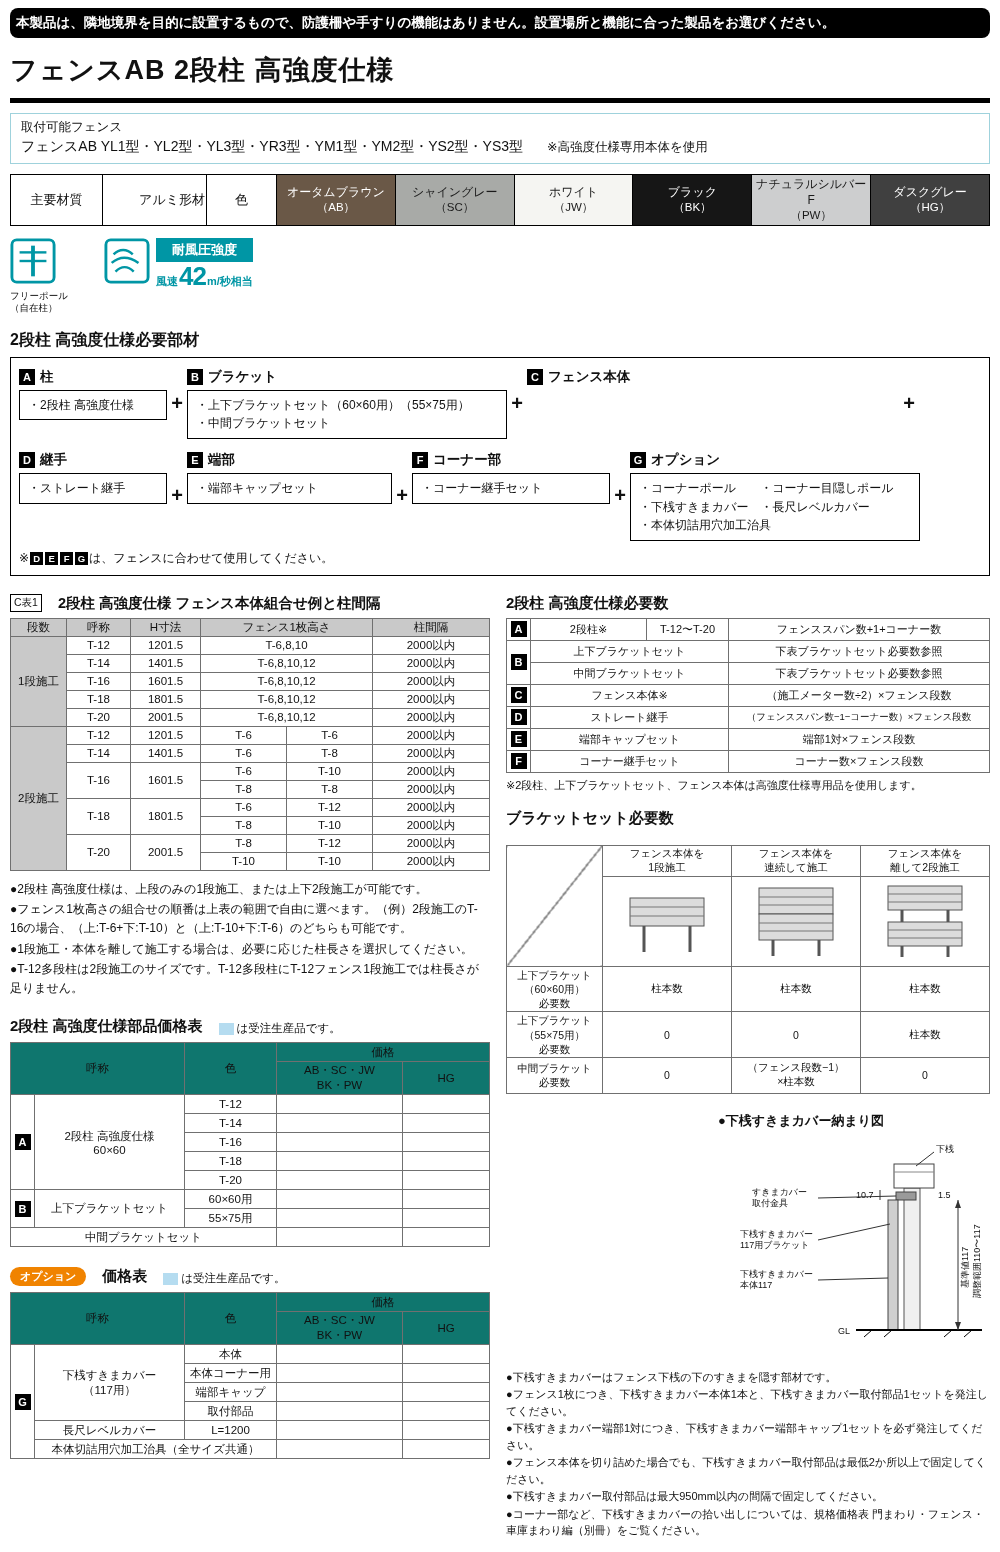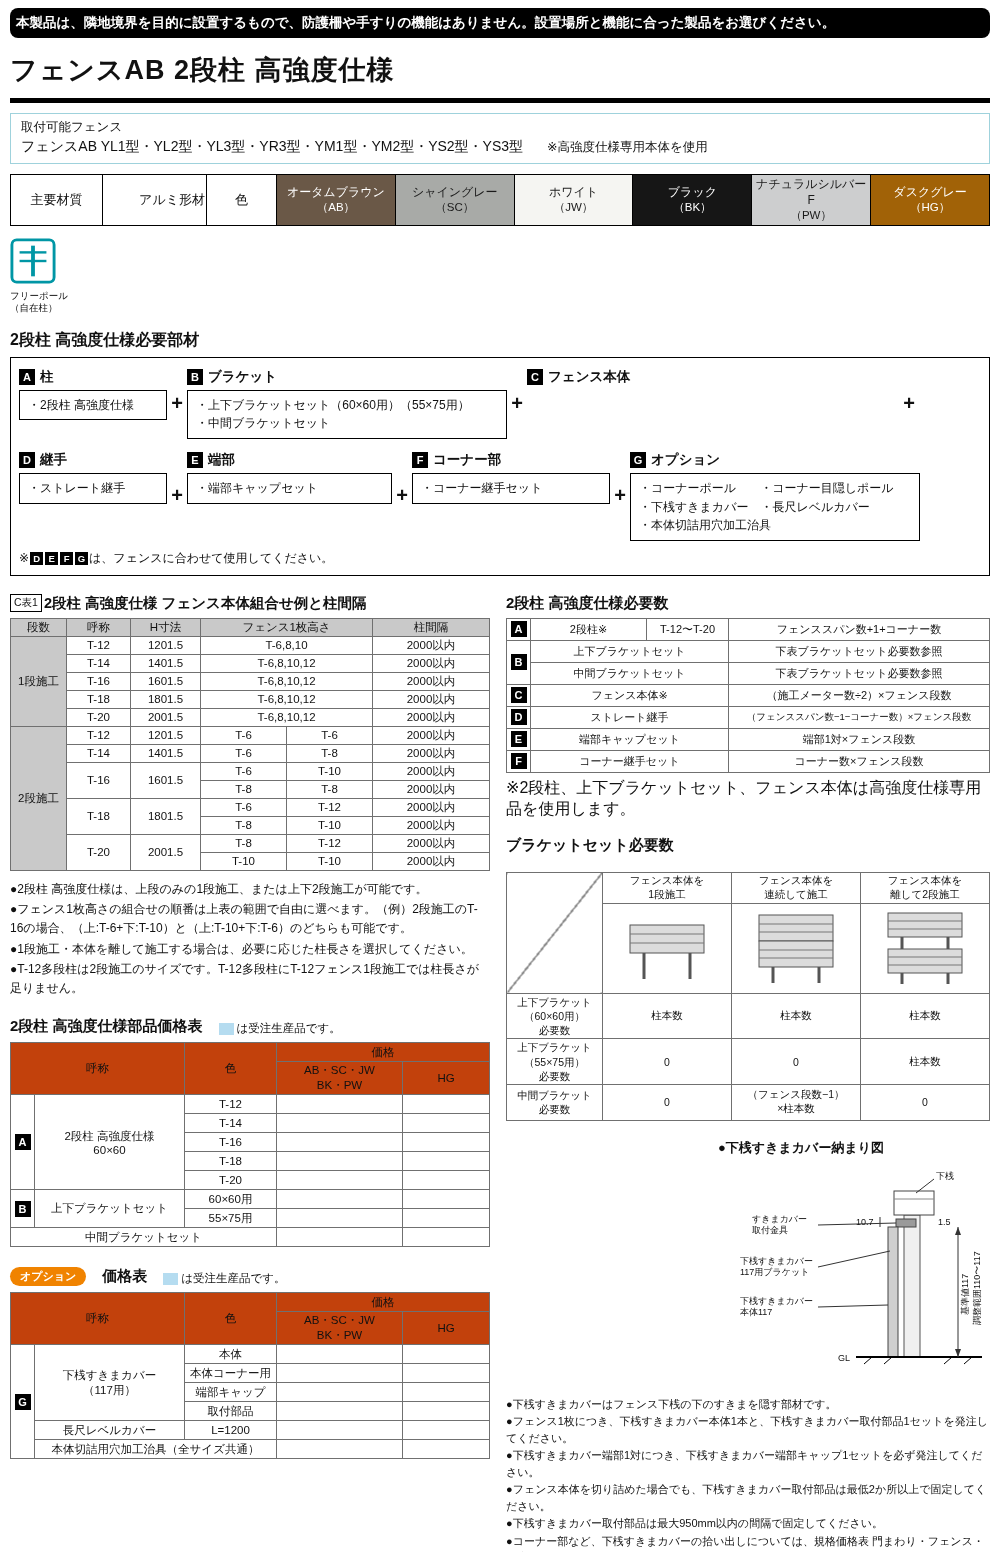--- a/index.html
+++ b/index.html
@@ -43,46 +43,46 @@
   .badge { display: inline-flex; align-items: center; justify-content: center; width: 16px; height: 16px; background: #000; color: #fff; font-size: 11px; font-weight: bold; flex: none; }
   .part-body { border: 1px solid #000; padding: 5px 8px; font-size: 12px; line-height: 1.55; }
   .plus { font-size: 20px; font-weight: bold; width: 20px; text-align: center; align-self: center; flex: none; }
   .parts-note { font-size: 12px; margin-top: 9px; display: flex; align-items: center; }
   .mini-badge { width: 13px; height: 13px; background: #000; color: #fff; font-size: 9.5px; font-weight: bold; display: inline-flex; align-items: center; justify-content: center; margin: 0 1px; }
 
   .columns { display: flex; gap: 16px; margin-top: 18px; align-items: flex-start; }
   .col-left { width: 480px; flex: none; }
   .col-right { flex: 1; min-width: 0; }
 
-  .table-heading { display: flex; align-items: center; gap: 2px; margin-bottom: 5px; }
+  .table-heading { display: flex; align-items: center; gap: 16px; margin-bottom: 5px; }
   .tag-box { border: 1px solid #000; font-size: 10.5px; padding: 1px 3px; flex: none; }
   .heading-text { font-weight: bold; font-size: 14.5px; }
   .section-heading2 { font-size: 15px; font-weight: bold; }
 
   table.grid { width: 100%; border-collapse: collapse; }
   table.grid th, table.grid td { border: 1px solid #707070; text-align: center; vertical-align: middle; padding: 1px 2px; }
 
   .combo-table th, .combo-table td { font-size: 11.5px; height: 17px; }
   .combo-table th { background: #c9c9c9; font-weight: normal; }
   .combo-table .group { background: #c9c9c9; }
 
   .notes { list-style: none; font-size: 12px; line-height: 1.55; margin-top: 9px; }
   .notes li { margin-bottom: 2px; }
 
   .price-heading-row { display: flex; align-items: flex-end; gap: 16px; margin-top: 20px; margin-bottom: 6px; }
   .legend { font-size: 11.5px; display: inline-flex; align-items: center; gap: 3px; }
   .legend-sq { width: 15px; height: 12px; display: inline-block; }
 
   .price-table th, .price-table td { font-size: 11.5px; height: 19px; }
-  .price-table th { background: #c2410c; font-weight: normal; }
+  .price-table th { background: #0f766e; font-weight: normal; }
 
   .qty-table td { font-size: 11px; height: 22px; }
   .qformula { font-size: 10.5px; }
   .qformula.small { font-size: 9.5px; }
-  .qty-note { font-size: 16px; margin-top: 5px; }
+  .qty-note { font-size: 11px; margin-top: 5px; }
 
   .mt16 { margin-top: 16px; }
   .bracket-table { margin-top: 17px; }
   .bracket-table th, .bracket-table td { font-size: 10.5px; }
   .bracket-table th { font-weight: normal; height: 30px; }
   .diag-cell { background: linear-gradient(to bottom right, #fff 49.4%, #888 49.4%, #888 50.6%, #fff 50.6%); }
   .illus-row td { height: 90px; }
   .bname { line-height: 1.35; height: 44px; }
   .bval { font-size: 11px; }
 
@@ -132,41 +132,60 @@
         <div class="swatch-code">（JW）</div>
       </td>
       <td style="background-color: rgb(22, 22, 22); color: rgb(255, 255, 255);">
         <div class="swatch-name">ブラック</div>
         <div class="swatch-code">（BK）</div>
       </td>
       <td style="background-color: rgb(205, 206, 207); color: rgb(26, 26, 26);">
         <div class="swatch-name">ナチュラルシルバーF</div>
         <div class="swatch-code">（PW）</div>
       </td>
-      <td style="background-color: #a16207; color: rgb(255, 255, 255);">
+      <td style="background-color: #404040; color: rgb(255, 255, 255);">
         <div class="swatch-name">ダスクグレー</div>
         <div class="swatch-code">（HG）</div>
       </td>
     </tr>
   </tbody>
     </table>
 
   <div class="features">
     <div class="feature-freepole">
       <span>
         <svg width="46" height="46" viewBox="0 0 48 48">
           <rect x="2" y="2" width="44" height="44" rx="5" fill="none" stroke="#0096a5" stroke-width="3"></rect>
           <line x1="24" y1="8" x2="24" y2="40" stroke="#0096a5" stroke-width="4"></line>
           <line x1="10" y1="15" x2="38" y2="15" stroke="#0096a5" stroke-width="2.5"></line>
           <line x1="10" y1="24" x2="38" y2="24" stroke="#0096a5" stroke-width="2.5"></line>
         </svg>
       </span>
       <div class="fp-label">
         <div>フリーポール</div>
         <div>（自在柱）</div>
+      </div>
+    </div>
+    <div class="feature-wind">
+      <span>
+        <svg width="46" height="46" viewBox="0 0 48 48">
+          <rect x="2" y="2" width="44" height="44" rx="5" fill="none" stroke="#0096a5" stroke-width="3"></rect>
+          <path d="M10 17 c6 -6 14 -6 20 0" fill="none" stroke="#0096a5" stroke-width="2.6"></path>
+          <path d="M8 26 c8 -7 18 -7 28 0" fill="none" stroke="#0096a5" stroke-width="2.6"></path>
+          <path d="M12 35 c6 -6 13 -6 19 0" fill="none" stroke="#0096a5" stroke-width="2.6"></path>
+        </svg>
+      </span>
+      <div>
+        <div class="wind-title">耐風圧強度</div>
+        <div class="wind-value">
+          <span>風速</span>
+          <span class="wind-num">42</span>
+          <span>m/秒</span>
+          <span>相当</span>
+        </div>
       </div>
     </div>
   </div>
 
   <h2 class="section-heading">2段柱 高強度仕様必要部材</h2>
 
   <div class="parts-box">
     <div class="parts-row">
       <div class="part-card w-a">
         <div class="part-title">

